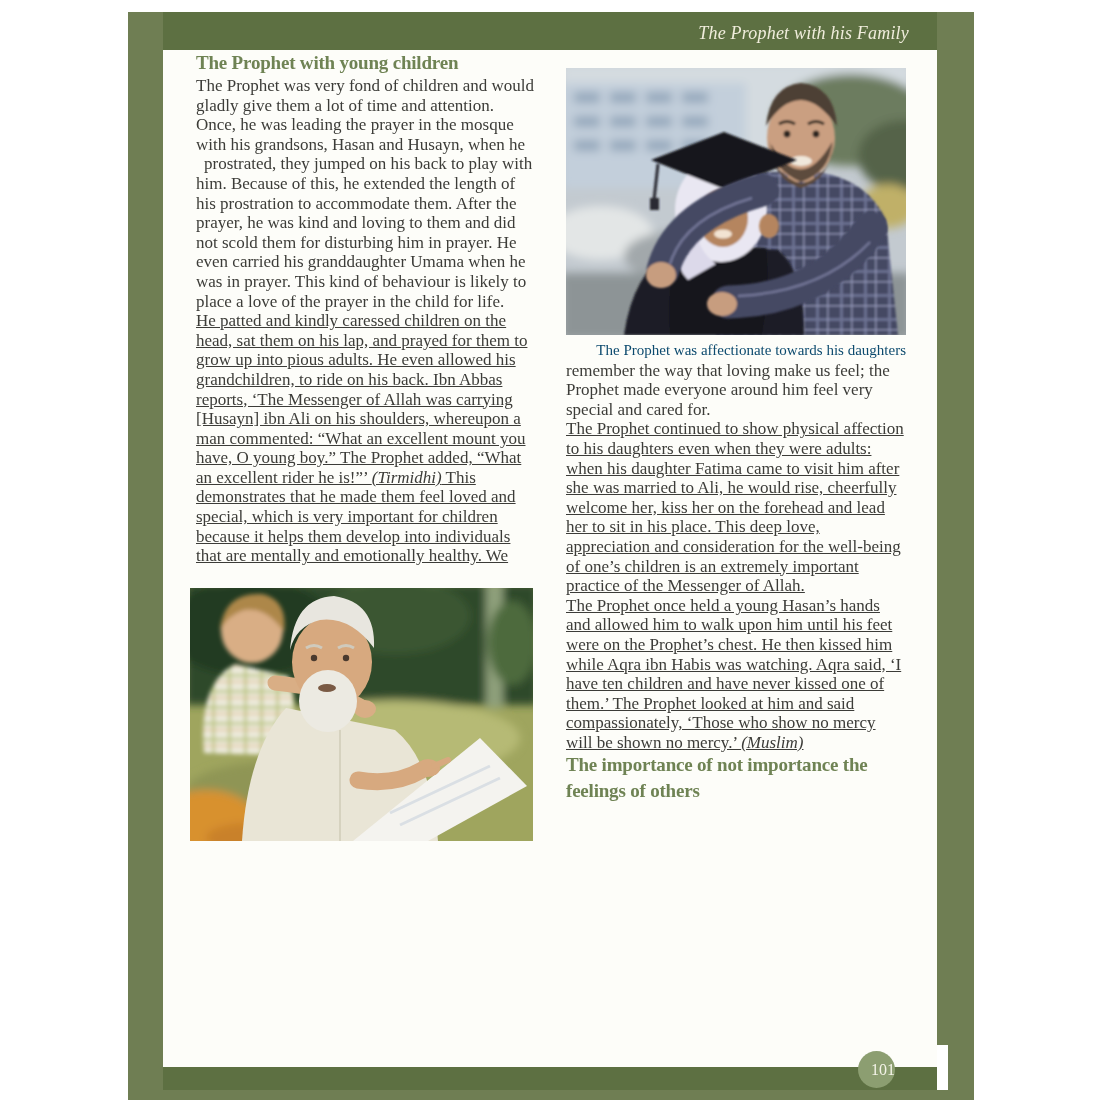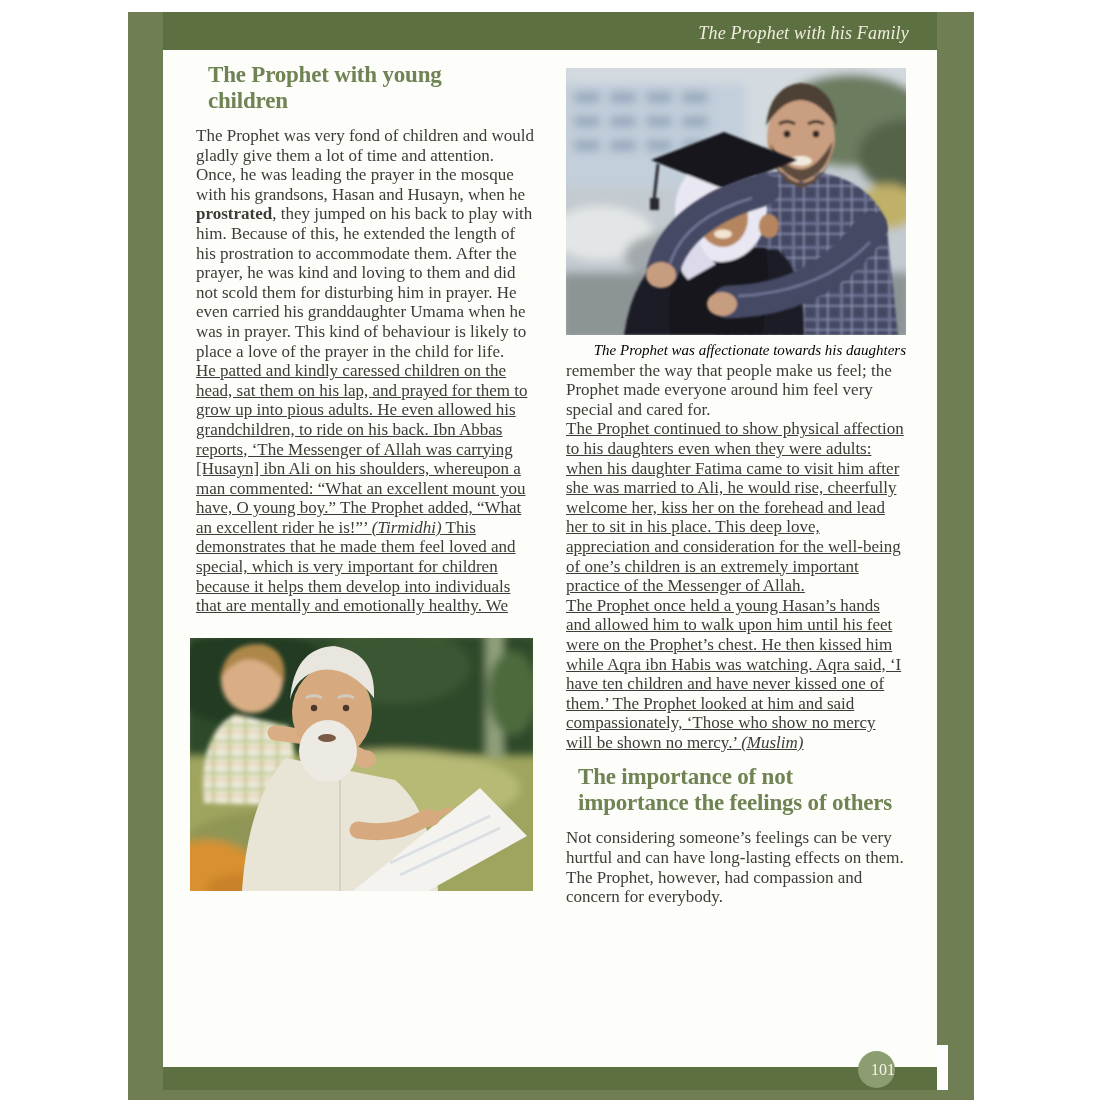--- a/index.html
+++ b/index.html
@@ -11,30 +11,30 @@
   .header-title{position:absolute;right:28px;top:11px;font-style:italic;font-size:18px;
                 color:#f0eddc;letter-spacing:0.2px;}
   .footer-band{position:absolute;left:0;top:1055px;width:774px;height:23px;background:#5d7042;}
   .page-edge-sliver{position:absolute;left:937px;top:1045px;width:11px;height:45px;background:#ffffff;}
   .page-circle{position:absolute;left:858px;top:1051px;width:37px;height:37px;border-radius:50%;
                background:#8c9e71;color:#f4f3e8;font-size:16px;line-height:37px;text-align:right;z-index:5;}
   .col{position:absolute;font-size:17px;line-height:19.6px;color:#3c3c38;text-align:left;}
   .col-left{left:33px;top:38px;width:340px;}
   .col-right{left:403px;top:56px;width:340px;}
   .carryover{margin:13px 0 0 0;}
-  h2.gr{margin:12px;font-size:23px;line-height:26px;color:#6f8354;font-weight:bold;letter-spacing:-0.2px;}
+  h2.gr{margin:0;font-size:19px;line-height:26px;color:#6f8354;font-weight:bold;letter-spacing:-0.2px;}
   .h-top{margin-top:24px;}
   .h2-right{margin-top:22px;}
   p.body{margin:0;}
   .mt7{margin-top:7px;} .mt6{margin-top:6px;} .mt12{margin-top:13px;}
   .mt20{margin-top:20px;text-decoration:underline;}
   .photo{display:block;}
   .photo-left{margin-top:22px;margin-left:-6px;}
-  .caption{margin-top:8px;font-style:italic;font-size:15px;color:#000000;text-align:right;}
-  strong{font-weight:bold;}
+  .caption{margin-top:8px;font-size:15px;color:#0c4a6e;text-align:right;}
+  strong{font-weight:normal;margin-left:8px;}
   em{font-style:italic;}
 </style>
 </head>
 <body>
 
 <div id="canvas">
   <div class="frame"></div>
 
   <div class="page">
     <div class="header-band">
@@ -184,29 +184,28 @@
           <path d="M305,160 Q255,232 162,234" stroke="#454863" stroke-width="33" fill="none" stroke-linecap="round"></path>
           <path d="M186,130 Q118,150 104,196 M304,174 Q256,224 172,228" stroke="#7d81a3" stroke-width="2.5" fill="none" opacity="0.8"></path>
           <ellipse cx="95" cy="207" rx="15" ry="13" fill="#c79d7f"></ellipse>
           <ellipse cx="156" cy="236" rx="15" ry="12" fill="#c79d7f"></ellipse>
           <ellipse cx="203" cy="158" rx="10" ry="12" fill="#b5855f"></ellipse>
         </g>
       </svg>
 
       <div class="caption" style="margin-top:6px;">The Prophet was affectionate towards his daughters</div>
 
-      <p class="body mt12">remember the way that people make us feel; the Prophet made everyone around him feel very special and cared for.</p>
+      <p class="body mt12">remember the way that loving make us feel; the Prophet made everyone around him feel very special and cared for.</p>
 
       <p class="body mt20">The Prophet continued to show physical affection to his daughters even when they were adults: when his daughter Fatima came to visit him after she was married to Ali, he would rise, cheerfully welcome her, kiss her on the forehead and lead her to sit in his place. This deep love, appreciation and consideration for the well-being of one’s children is an extremely important practice of the Messenger of Allah.</p>
 
       <p class="body mt20"><span>The Prophet once held a young Hasan’s hands and allowed him to walk upon him until his feet were on the Prophet’s chest. He then kissed him while Aqra ibn Habis was watching. Aqra said, ‘I have ten children and have never kissed one of them.’ The Prophet looked at him and said compassionately, ‘Those who show no mercy will be shown no mercy.’ </span><em>(Muslim)</em></p>
 
       <h2 class="gr h2-right">The importance of not importance the feelings of others</h2>
 
-      <p class="body mt6">Not considering someone’s feelings can be very hurtful and can have long-lasting effects on them. The Prophet, however, had compassion and concern for everybody.</p>
     </div>
 
     <div class="footer-band"></div>
   </div>
 
   <div class="page-edge-sliver"></div>
   <div class="page-circle">101</div>
 </div>
 
 </body></html>

